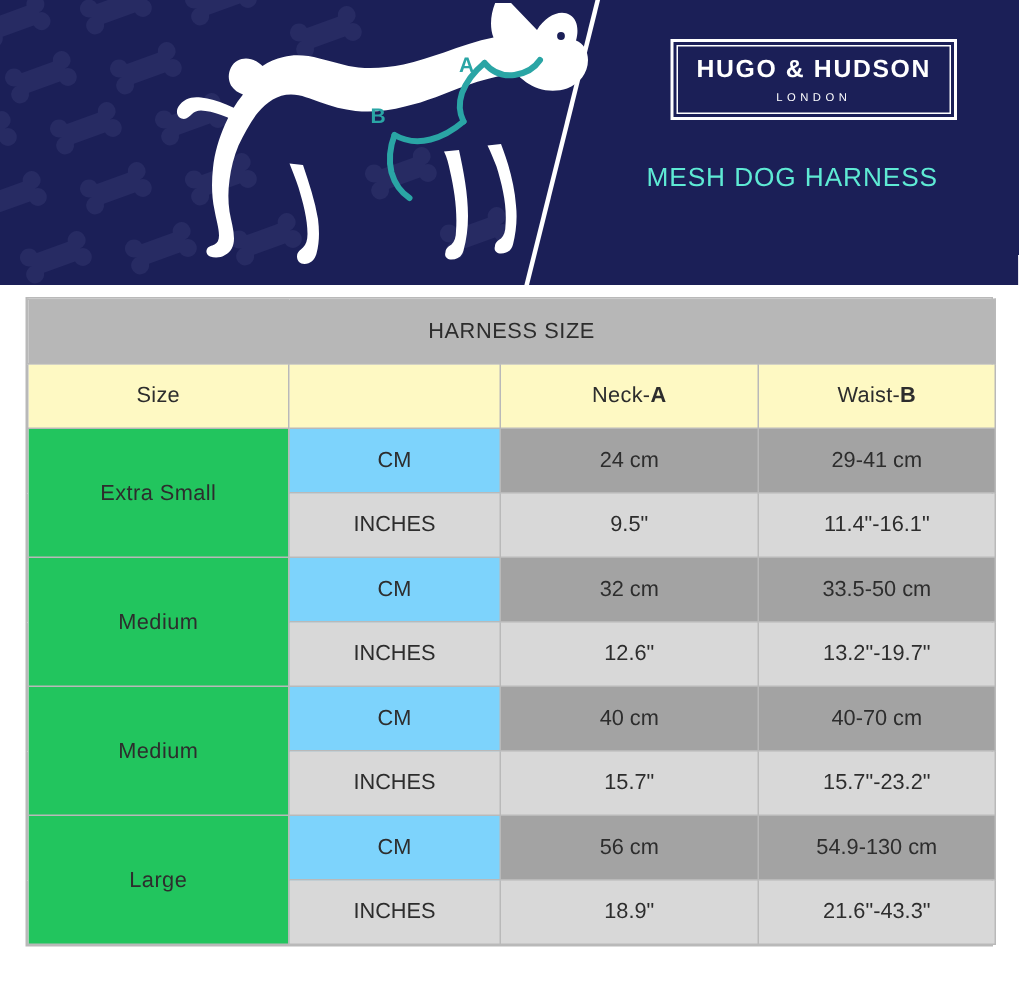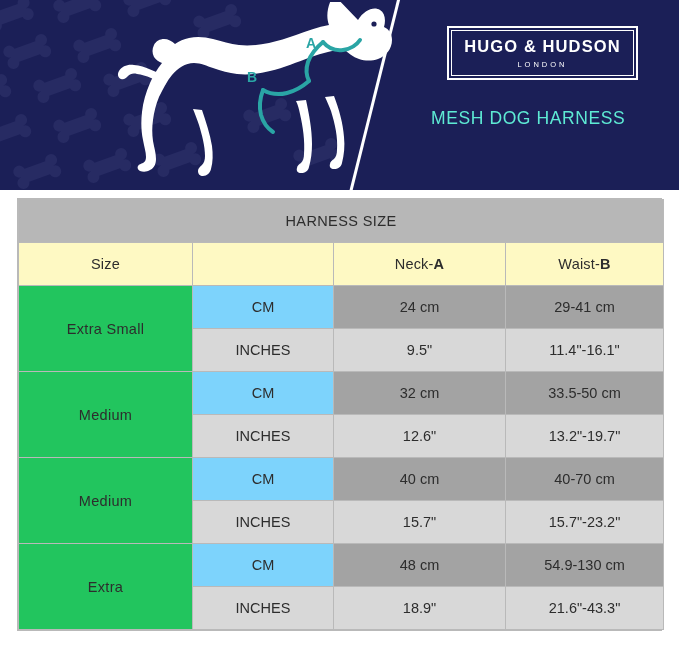--- a/index.html
+++ b/index.html
@@ -298,23 +298,23 @@
           <td class="val">40 cm</td>
           <td class="val">40-70 cm</td>
         </tr>
         <tr class="row-in">
           <td class="unit-cell">INCHES</td>
           <td class="val">15.7"</td>
           <td class="val">15.7"-23.2"</td>
         </tr>
 
         <tr class="row-cm">
-          <td class="size-name" rowspan="2">Extra</td>
+          <td class="size-name" rowspan="2">Large</td>
           <td class="unit-cell">CM</td>
-          <td class="val">48 cm</td>
+          <td class="val">56 cm</td>
           <td class="val">54.9-130 cm</td>
         </tr>
         <tr class="row-in">
           <td class="unit-cell">INCHES</td>
           <td class="val">18.9"</td>
           <td class="val">21.6"-43.3"</td>
         </tr>
       </tbody>
     </table>
   </div>

